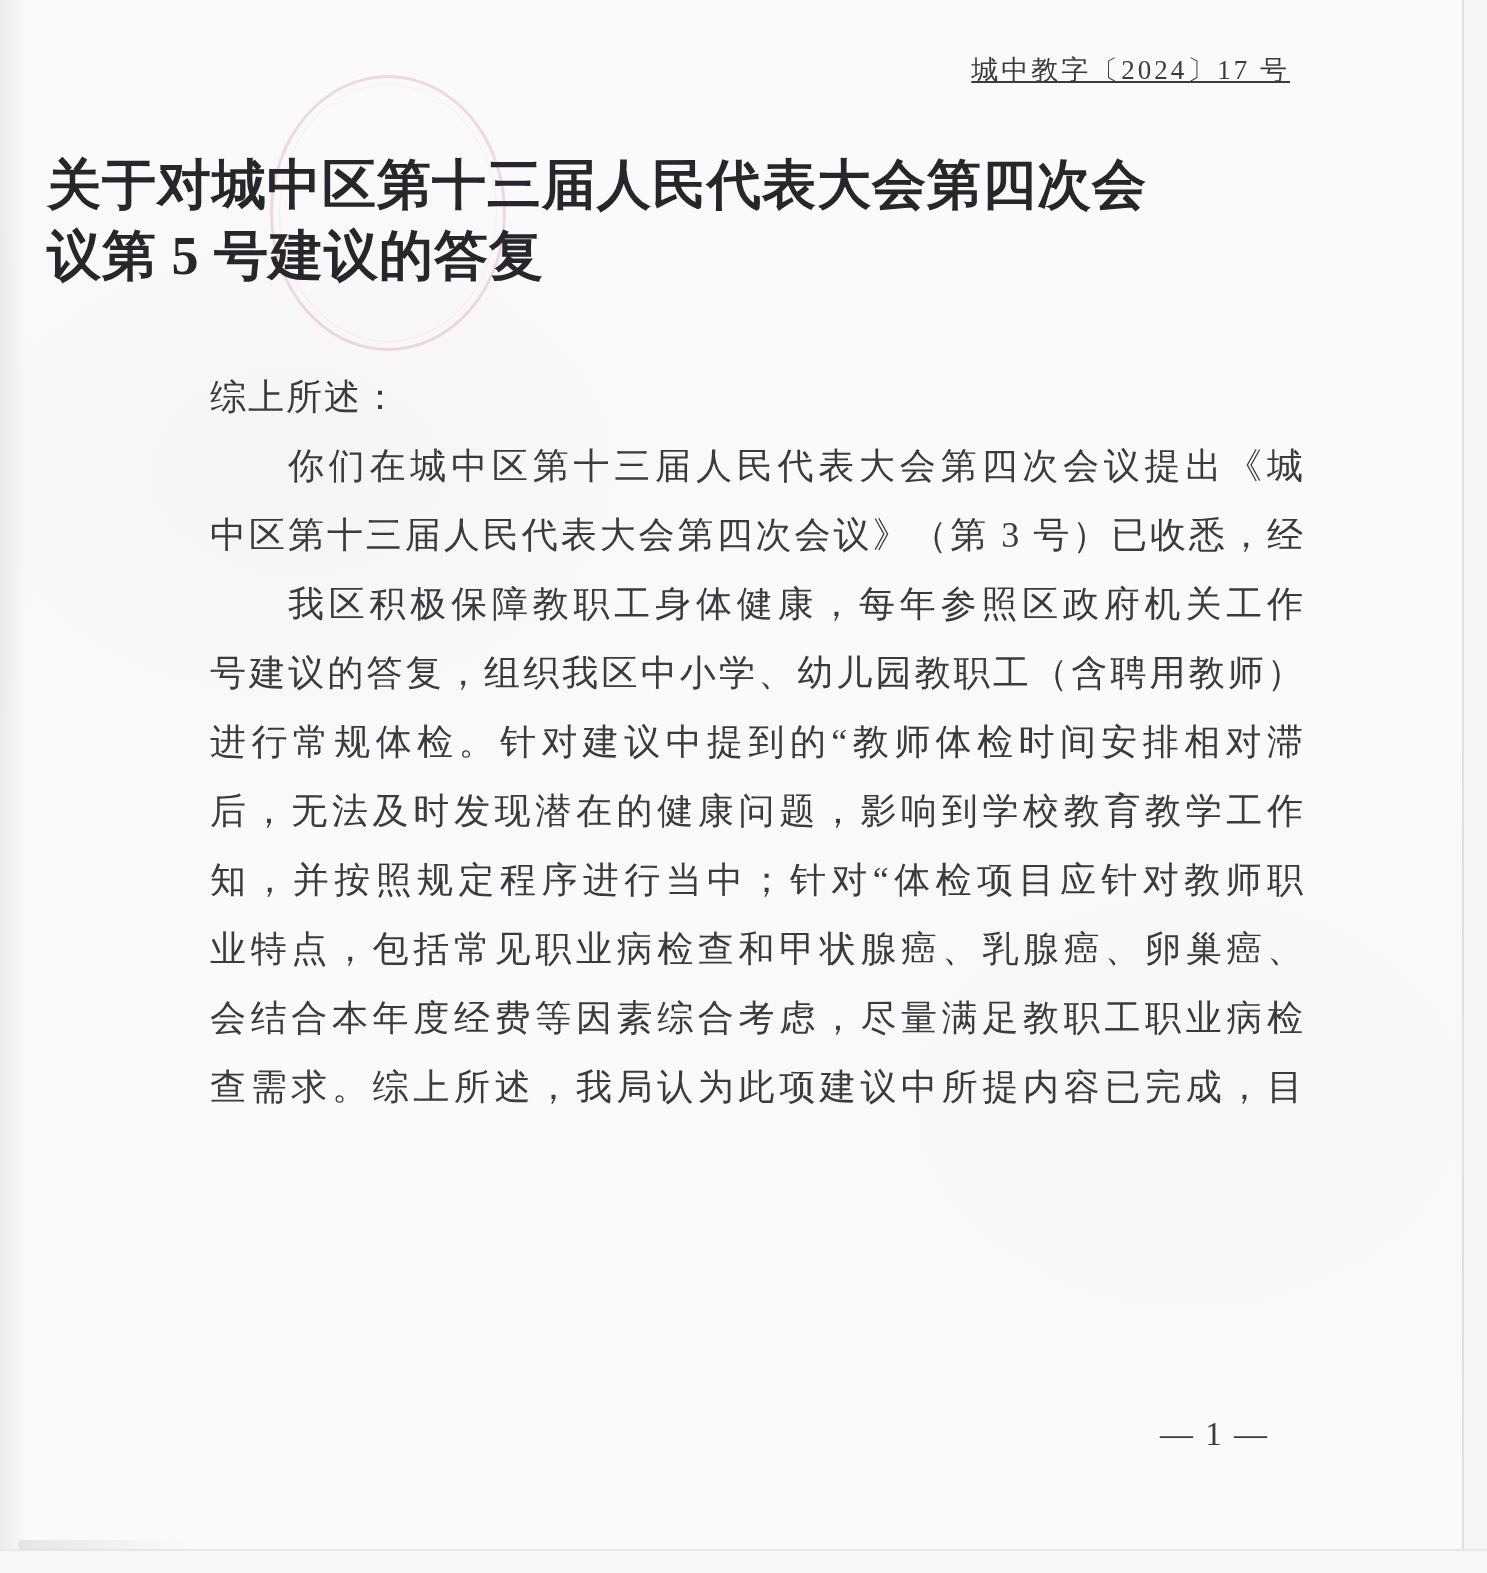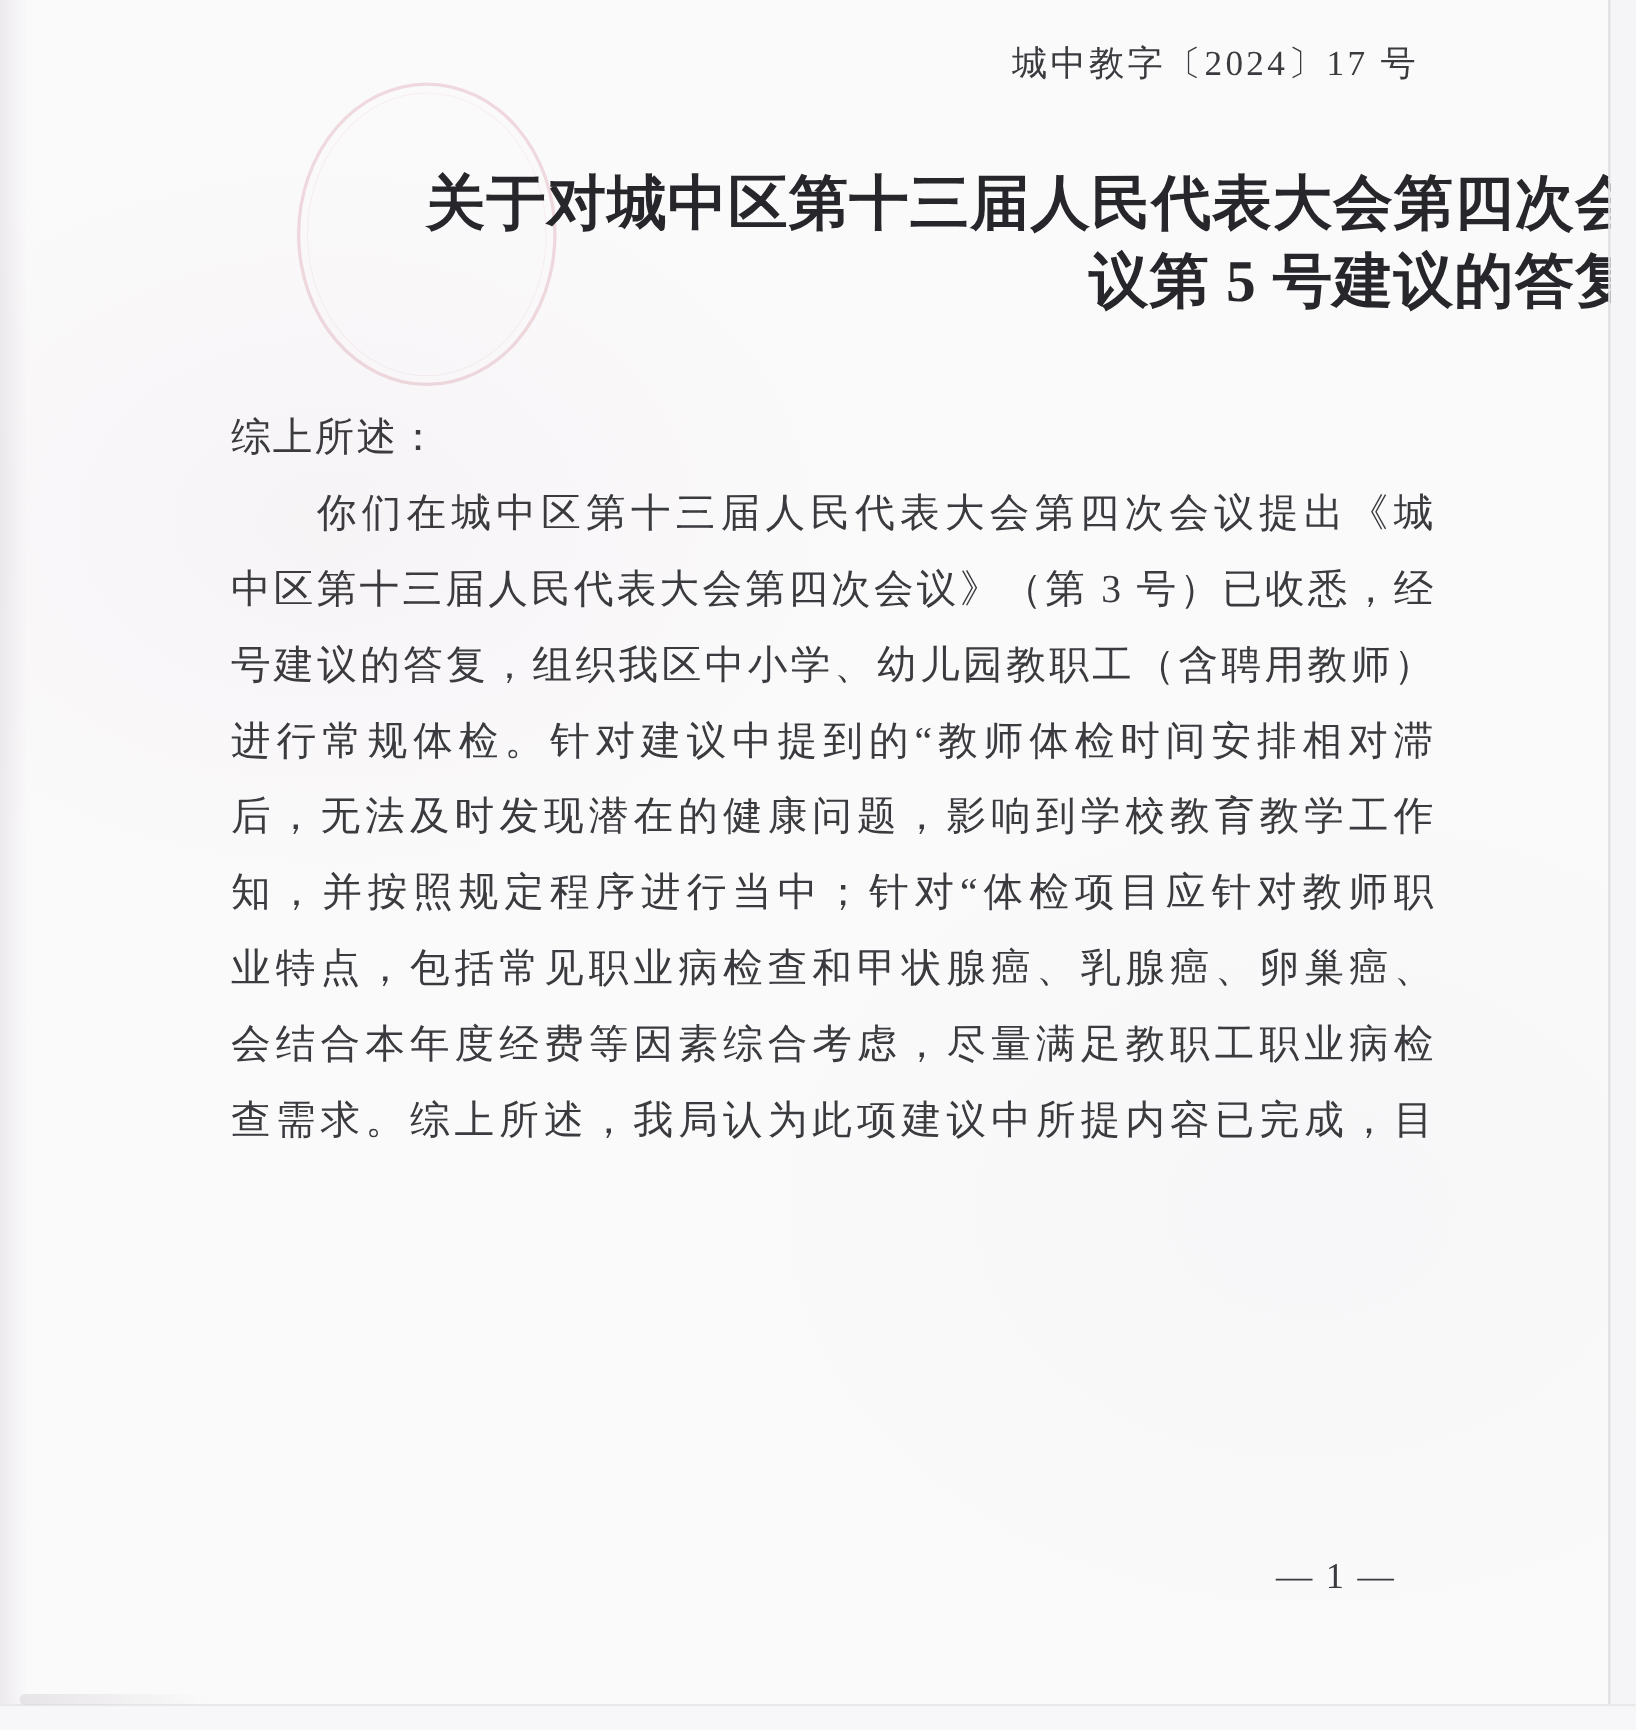--- a/index.html
+++ b/index.html
@@ -15,28 +15,29 @@
     overflow:hidden;
   }
   
   .page::before{
     content:"";position:absolute;inset:0;pointer-events:none;
     background:
       radial-gradient(ellipse 700px 500px at 20% 30%, rgba(225,215,222,.18), transparent 70%),
       radial-gradient(ellipse 800px 600px at 80% 70%, rgba(220,218,224,.12), transparent 70%);
   }
   .doc-number{
-    position:absolute;top:36px;right:197px;
-    font-size:32px;letter-spacing:3px;
+    position:absolute;top:52px;right:197px;
+    font-size:27px;letter-spacing:3px;
     color:var(--color-ink,#3a3a3f);
     white-space:nowrap;
+    text-decoration:underline;
   }
   .title{
     position:absolute;top:150px;left:47px;width:1440px;
-    margin:0;text-align:right;
+    margin:0;text-align:left;
     font-size:54px;font-weight:700;line-height:71px;letter-spacing:1px;
     color:var(--color-title_ink,#26262b);
   }
   .title .title-line{display:block;}
   .body-block{
     position:absolute;left:210px;top:363px;width:1095px;
   }
   .line{
     height:69px;line-height:69px;
     font-size:36px;letter-spacing:2px;
@@ -103,20 +104,21 @@
 
   <h1 class="title">
     <span class="title-line">关于对城中区第十三届人民代表大会第四次会</span>
     <span class="title-line">议第 5 号建议的答复</span>
   </h1>
 
   <div class="body-block">
     <div class="line">综上所述：</div>
     <div class="line justify indent">你们在城中区第十三届人民代表大会第四次会议提出《城</div>
     <div class="line justify">中区第十三届人民代表大会第四次会议》（第 3 号）已收悉，经</div>
+    <div class="line justify indent">我区积极保障教职工身体健康，每年参照区政府机关工作</div>
     <div class="line justify">号建议的答复，组织我区中小学、幼儿园教职工（含聘用教师）</div>
     <div class="line justify">进行常规体检。针对建议中提到的“教师体检时间安排相对滞</div>
     <div class="line justify">后，无法及时发现潜在的健康问题，影响到学校教育教学工作</div>
     <div class="line justify">知，并按照规定程序进行当中；针对“体检项目应针对教师职</div>
     <div class="line justify">业特点，包括常见职业病检查和甲状腺癌、乳腺癌、卵巢癌、</div>
     <div class="line justify">会结合本年度经费等因素综合考虑，尽量满足教职工职业病检</div>
     <div class="line justify">查需求。综上所述，我局认为此项建议中所提内容已完成，目</div>
   </div>
 
   <div class="page-number">— 1 —</div>

